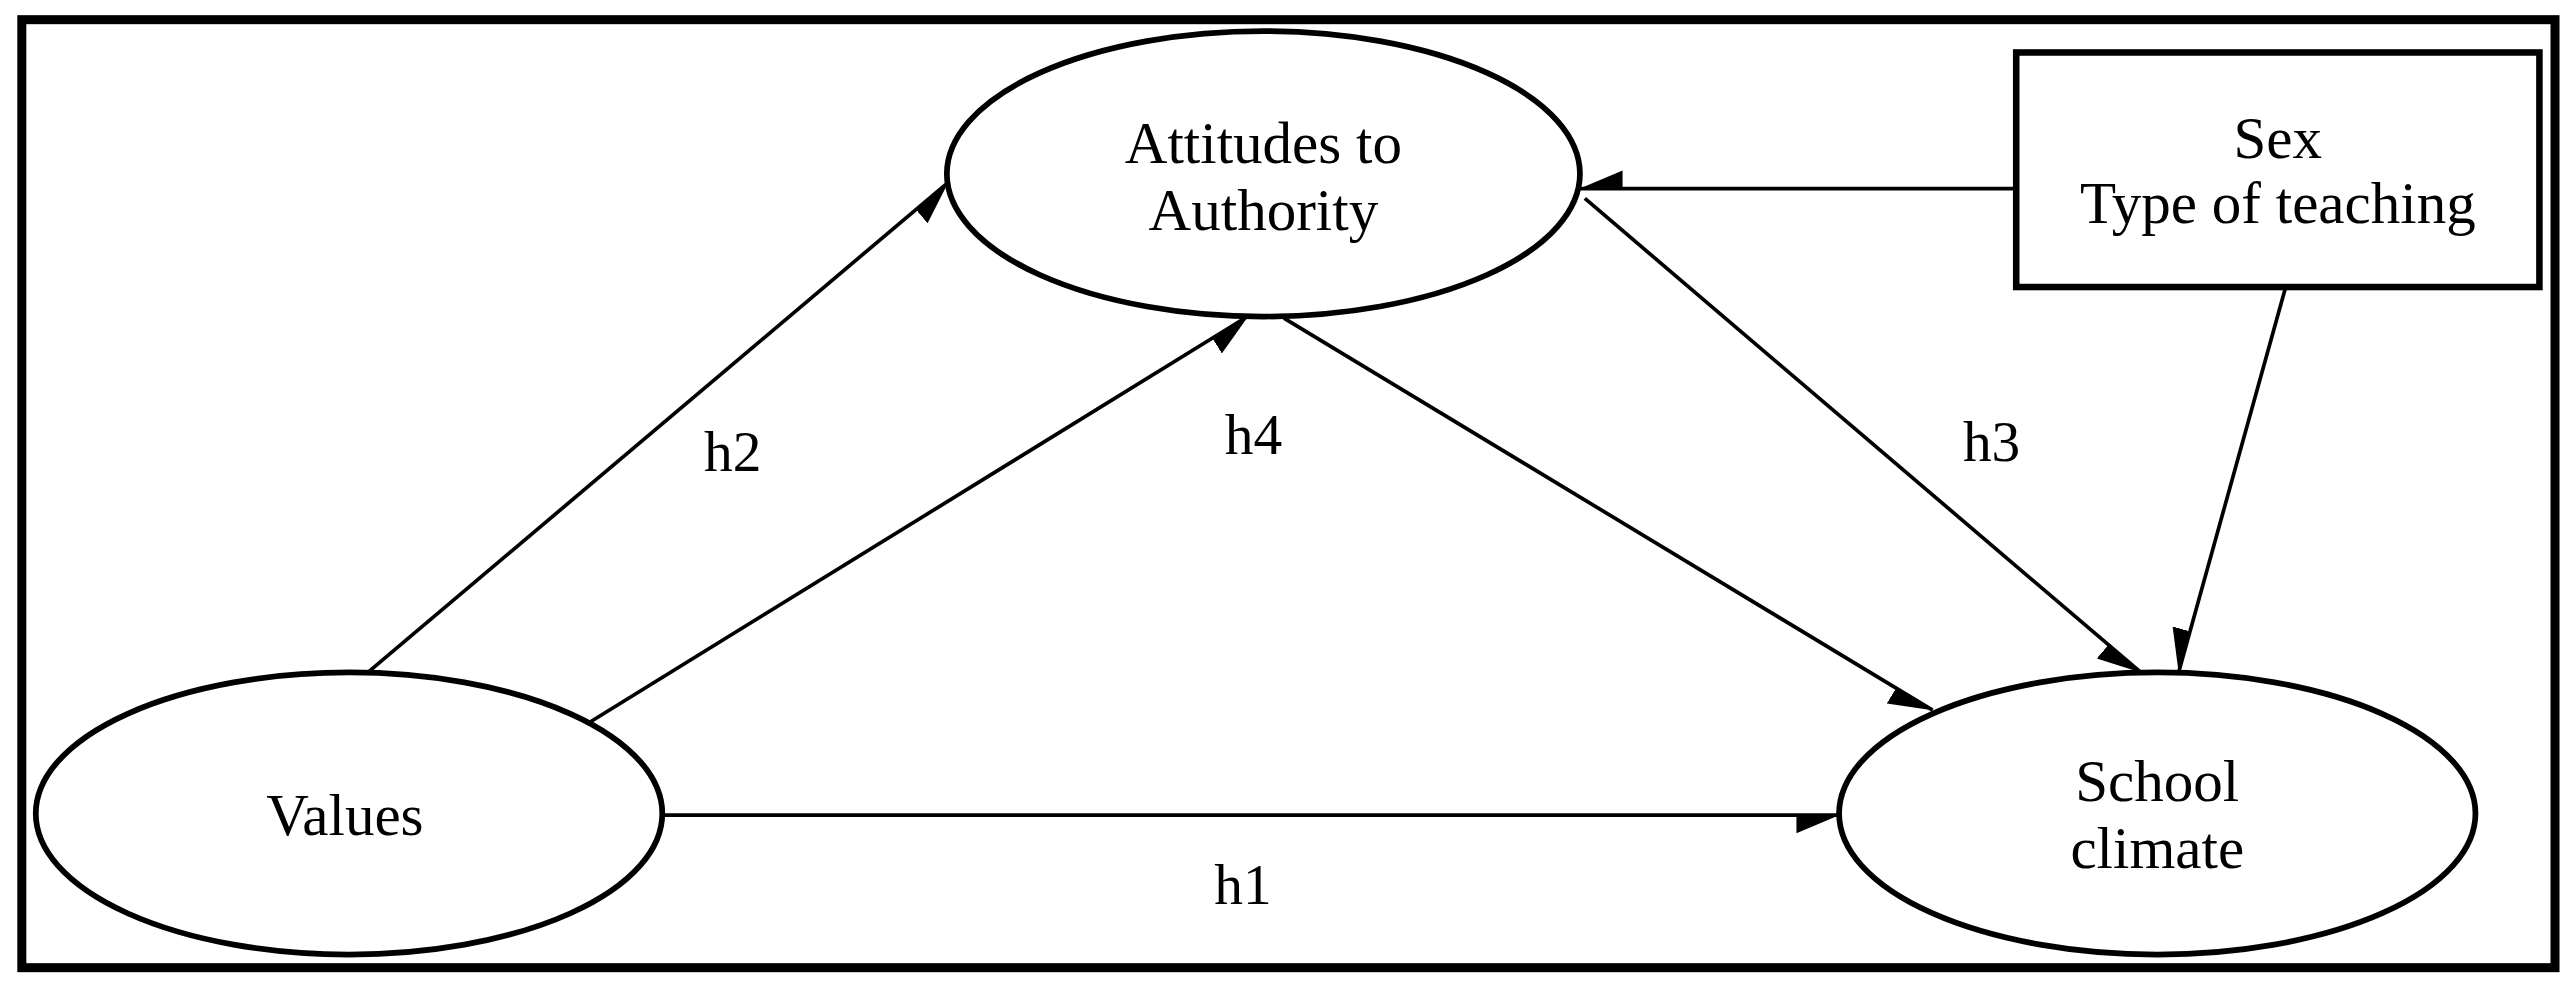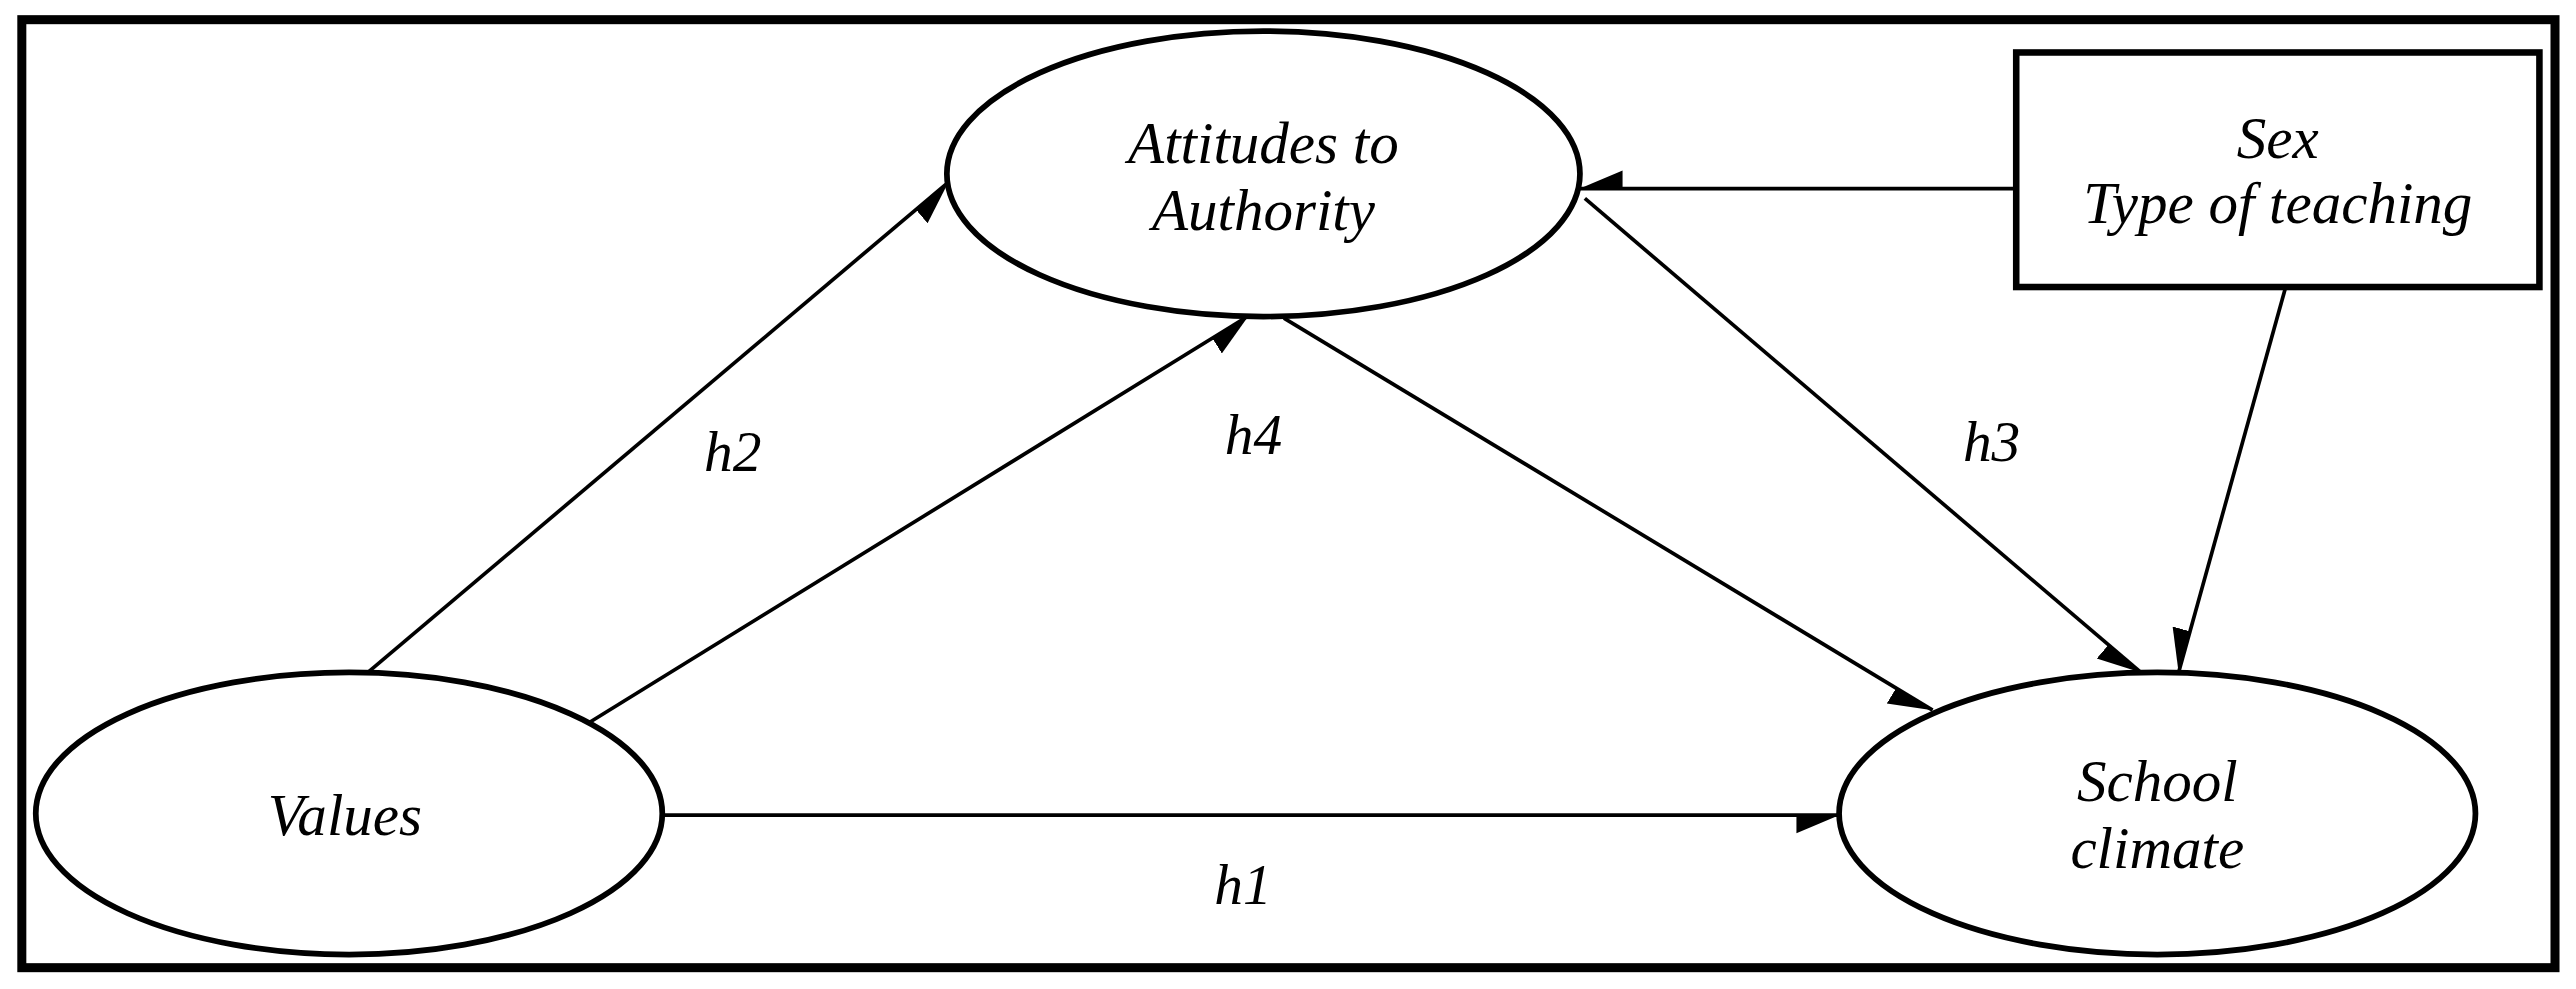--- a/index.html
+++ b/index.html
@@ -1,17 +1,17 @@
 <!DOCTYPE html>
 <html style="--ink: #000000; --bg: #ffffff; --node-fill: #ffffff;font-size:13px"><head>
 <meta charset="utf-8">
 <style>
   :root { --ink:#000000; --bg:#ffffff; --node-fill:#ffffff; }
   html,body { margin:0; padding:0; background:var(--bg); }
-  .stage { width:2576px; height:989px; background:var(--bg);font-style:italic; }
+  .stage { width:2576px; height:989px; background:var(--bg); }
   svg { display:block; width:100%; height:100%; background:var(--bg); }
 
   .figure-border { fill:none; stroke:var(--ink); stroke-width:11; }
 
   .node-shape { fill:var(--node-fill); stroke:var(--ink); }
   ellipse.node-shape { stroke-width:7; }
   rect.node-shape { stroke-width:8; }
 
   .edge { stroke:var(--ink); stroke-width:4.5; fill:none; }
   .arrowhead-path { fill:var(--ink); stroke:none; }

